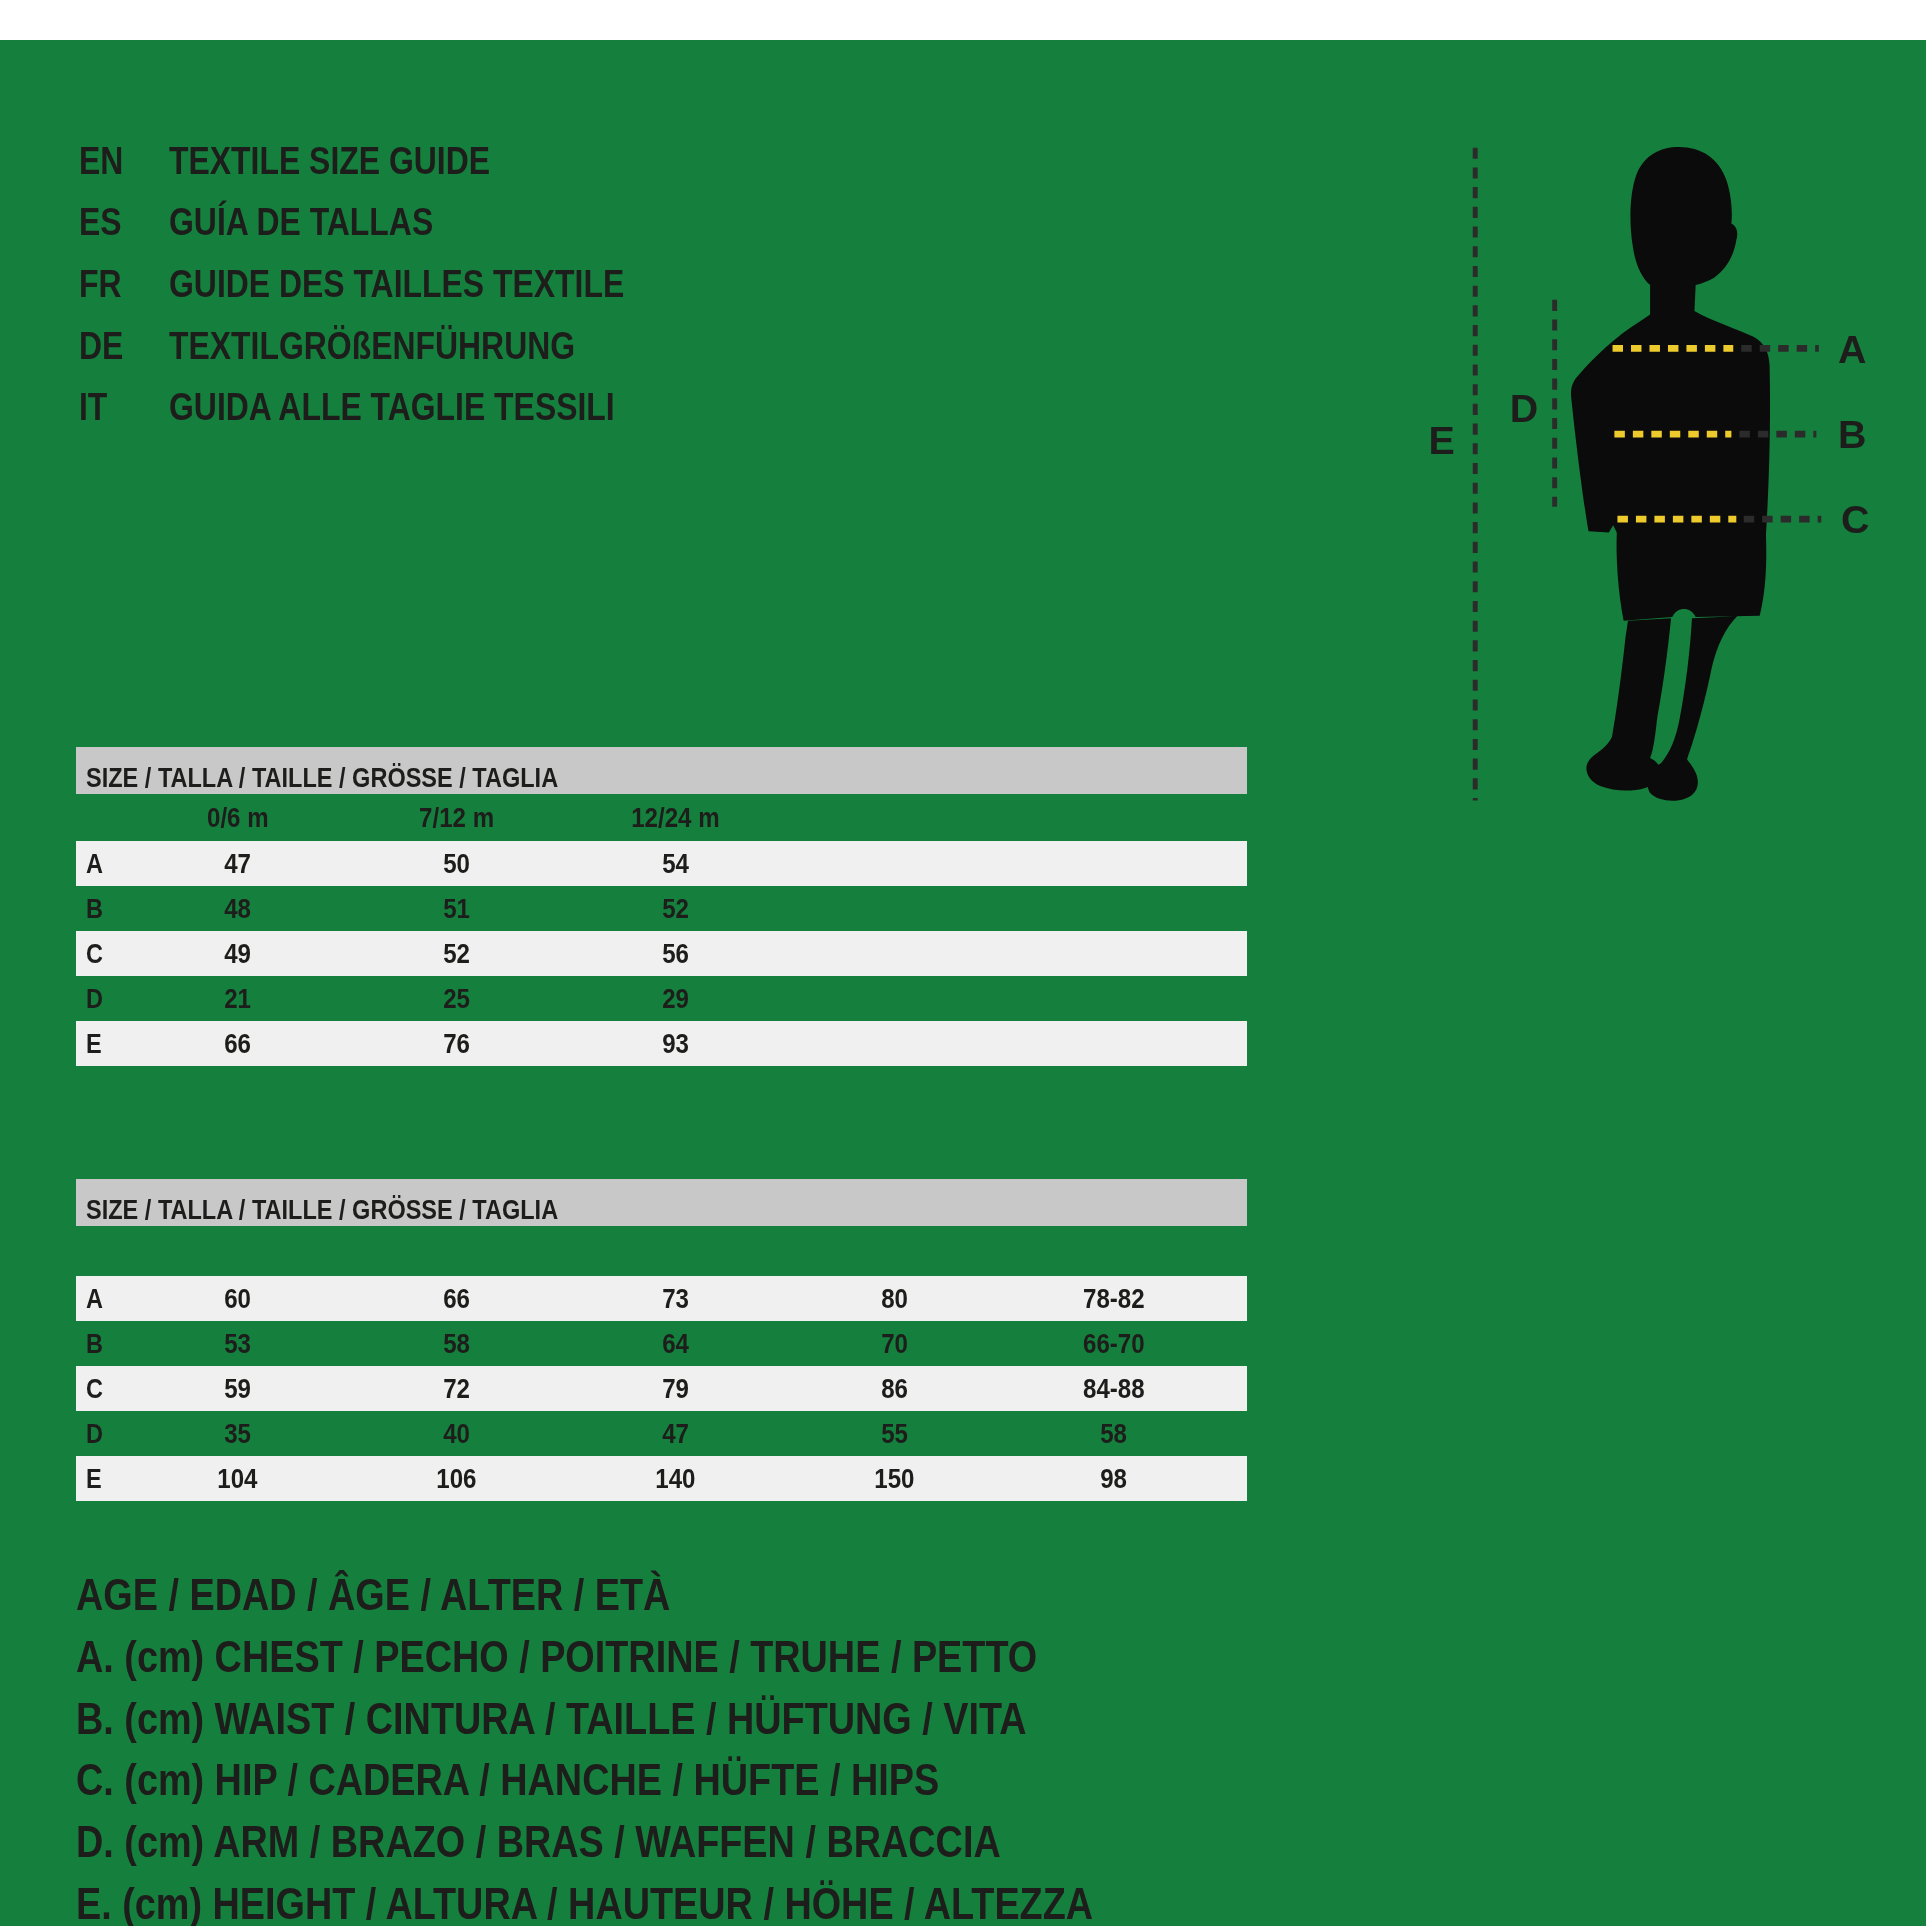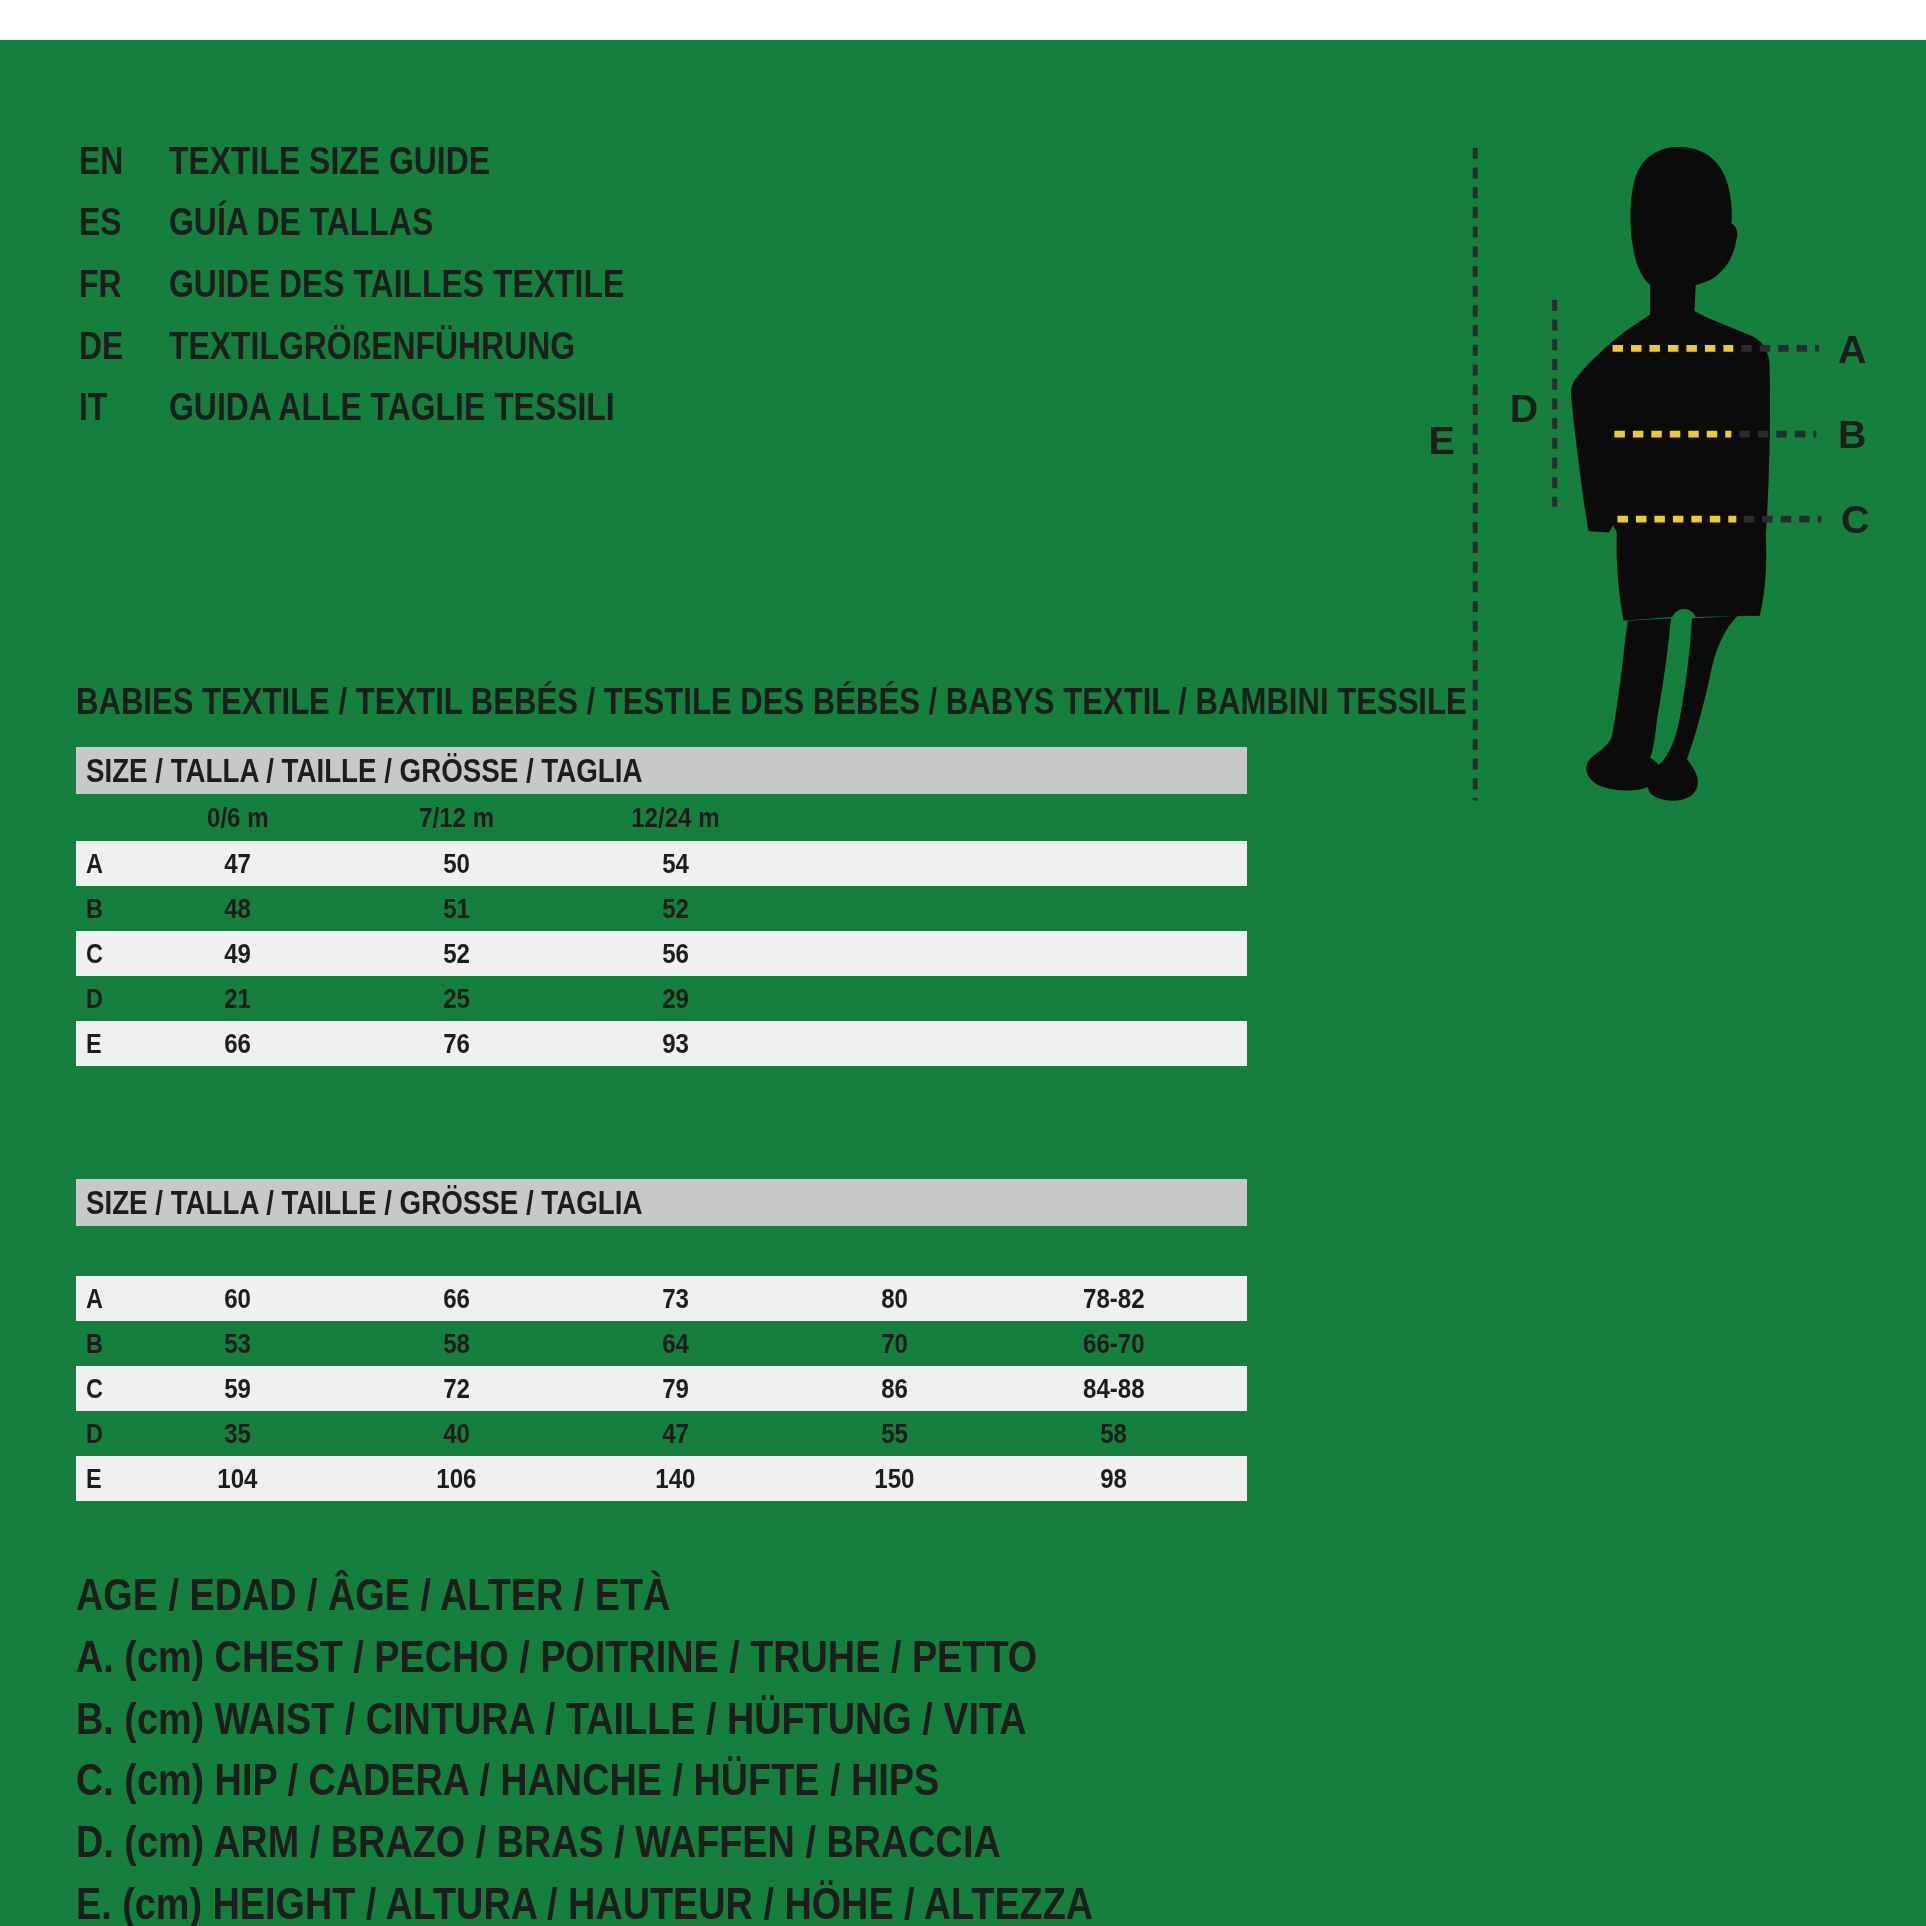--- a/index.html
+++ b/index.html
@@ -21,22 +21,22 @@
   .lang-row { position: absolute; left: 79px; height: 43px; font-size: 38px; font-weight: 700; line-height: 43px; }
   .lang-code { position: absolute; left: 0; top: 0; }
   .lang-title { position: absolute; left: 90px; top: 0; }
 
   
   .sec-title { position: absolute; left: 76px; font-size: 37px; font-weight: 700; line-height: 41px; }
 
   
   .tbar {
     position: absolute; left: 76px; width: 1171px; height: 47px;
-    background: #c8c8c8; display: flex; align-items: center;
-    font-size: 33px; font-weight: 700;
+    background: #c8c8c8; display: flex; align-items: flex-end;
+    font-size: 28px; font-weight: 700;
   }
   .tbar .cx { margin-left: 10px; }
   .trow {
     position: absolute; left: 76px; width: 1171px; height: 45px;
     display: grid; grid-template-columns: 52px repeat(5, 219px);
     align-items: center; font-size: 28px; font-weight: 700; line-height: 45px;
   }
   .sizerow { height: 38px; line-height: 38px; }
   .stripe { background: #f0f0f0; }
   .rlabel { padding-left: 10px; }
@@ -145,23 +145,20 @@
       <line x1="550" y1="638" x2="676" y2="638" stroke="#2b2b2b" stroke-width="11" stroke-dasharray="17 13"></line>
 
       <text x="703" y="384">A</text>
       <text x="703" y="523">B</text>
       <text x="708" y="661">C</text>
       <text x="170" y="480">D</text>
       <text x="38" y="532">E</text>
     </svg>
   </div>
 
-  <div class="sec-title" style="top:641px">
-    <span class="cx">BABIES TEXTILE / TEXTIL BEBÉS / TESTILE DES BÉBÉS / BABYS TEXTIL / BAMBINI TESSILE</span>
-  </div>
   <div class="tbar" style="top:707px">
     <span class="cx">SIZE / TALLA / TAILLE / GRÖSSE / TAGLIA</span>
   </div>
   <div class="trow sizerow" style="top:759px">
     <div class="rlabel"></div>
     <div class="cell"><span class="cxc">0/6 m</span></div>
     <div class="cell"><span class="cxc">7/12 m</span></div>
     <div class="cell"><span class="cxc">12/24 m</span></div>
   </div>
   <div class="trow stripe" style="top:801px">

